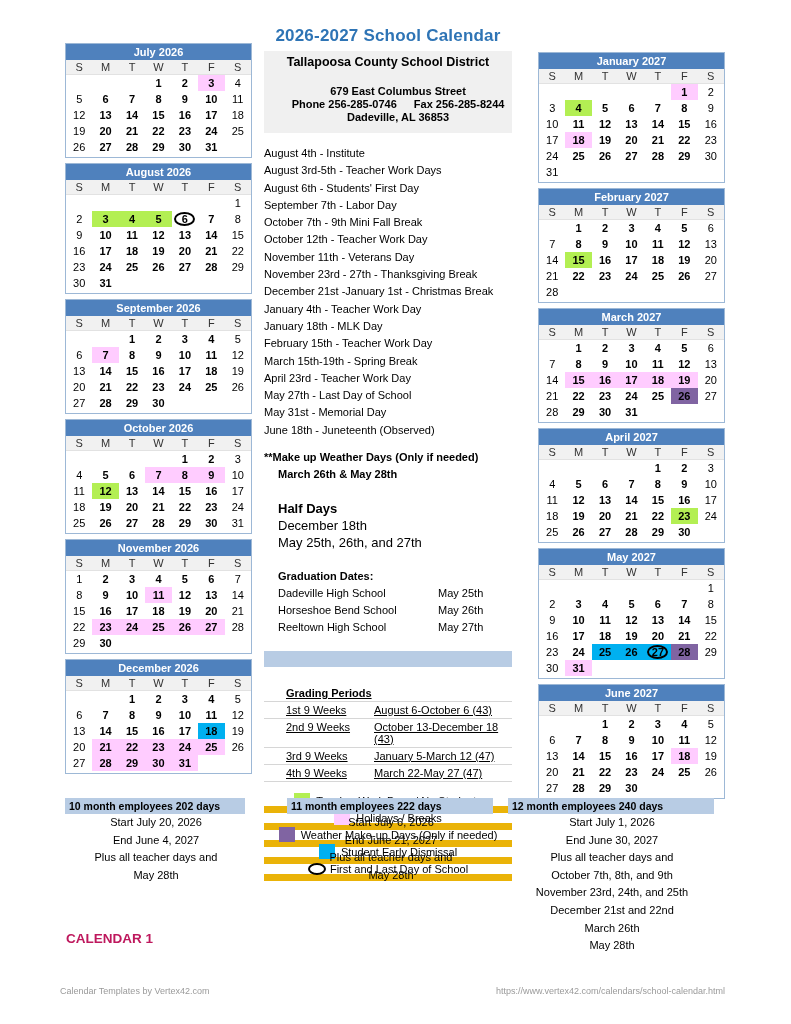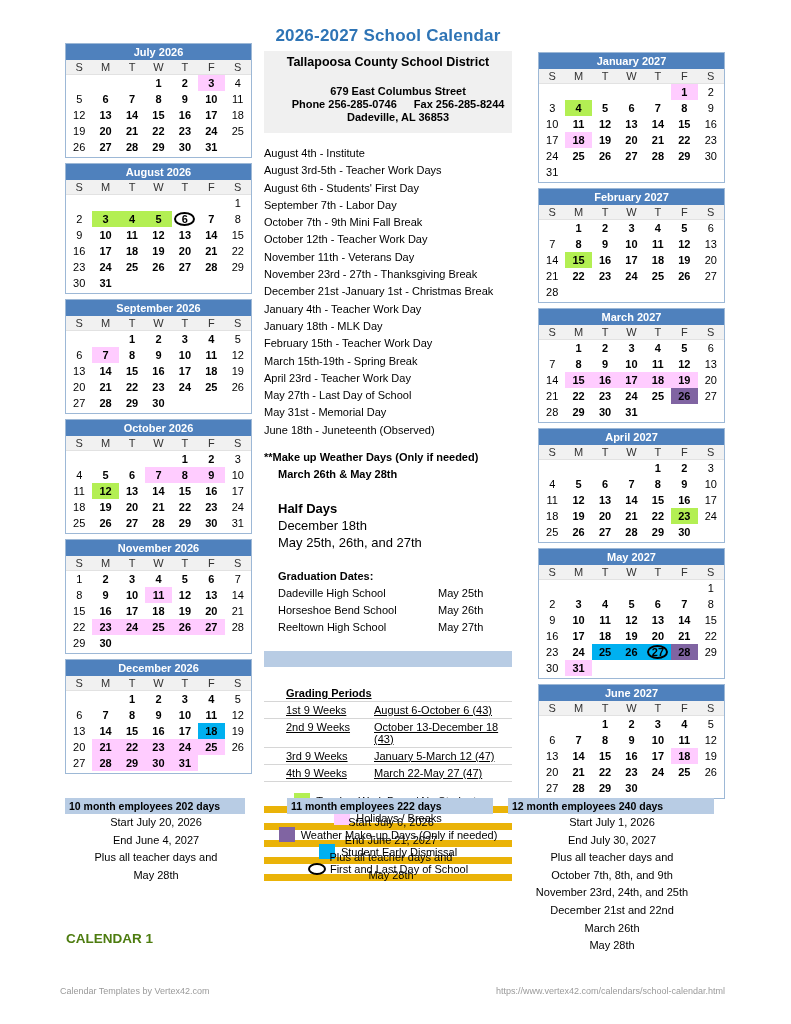--- a/index.html
+++ b/index.html
@@ -54,21 +54,21 @@
   .legend-circle { width:18px; height:12px; border:2.5px solid #000; border-radius:50%; margin-right:4px; flex:0 0 18px; }
 
   
   .emp-block { position:absolute; top:798px; }
   .emp-0 { left:65px; width:180px; }
   .emp-1 { left:287px; width:206px; }
   .emp-2 { left:508px; width:206px; }
   .emp-header { background:#b8cce4; font-size:10.5px; font-weight:bold; padding:2px 4px; }
   .emp-line { font-size:11px; line-height:17.6px; padding-left:2px;text-align:center; }
 
-  .calendar-label { position:absolute; left:66px; top:931px; color:#4d7c0f; font-weight:bold; font-size:13.5px; }
+  .calendar-label { position:absolute; left:66px; top:931px; color:#be185d; font-weight:bold; font-size:13.5px; }
 
   .footer-left { position:absolute; left:60px; top:986px; font-size:9px; color:#9a9a9a; }
   .footer-right { position:absolute; right:66px; top:986px; font-size:9px; color:#9a9a9a; }
 </style>
 </head>
 <body>
 
 <div class="page">
 
   <div class="cal-col col-left">
@@ -768,21 +768,21 @@
   <div class="emp-block emp-1">
       <div class="emp-header">11 month employees 222 days</div>
       <div class="emp-line">Start July 6, 2026</div>
       <div class="emp-line">End June 21, 2027</div>
       <div class="emp-line">Plus all teacher days and</div>
       <div class="emp-line">May 28th</div>
     </div>
   <div class="emp-block emp-2">
       <div class="emp-header">12 month employees 240 days</div>
       <div class="emp-line">Start July 1, 2026</div>
-      <div class="emp-line">End July 30, 2027</div>
+      <div class="emp-line">End June 30, 2027</div>
       <div class="emp-line">Plus all teacher days and</div>
       <div class="emp-line">October 7th, 8th, and 9th</div>
       <div class="emp-line">November 23rd, 24th, and 25th</div>
       <div class="emp-line">December 21st and 22nd</div>
       <div class="emp-line">March 26th</div>
       <div class="emp-line">May 28th</div>
     </div>
 
   <div class="calendar-label">CALENDAR 1</div>
 

